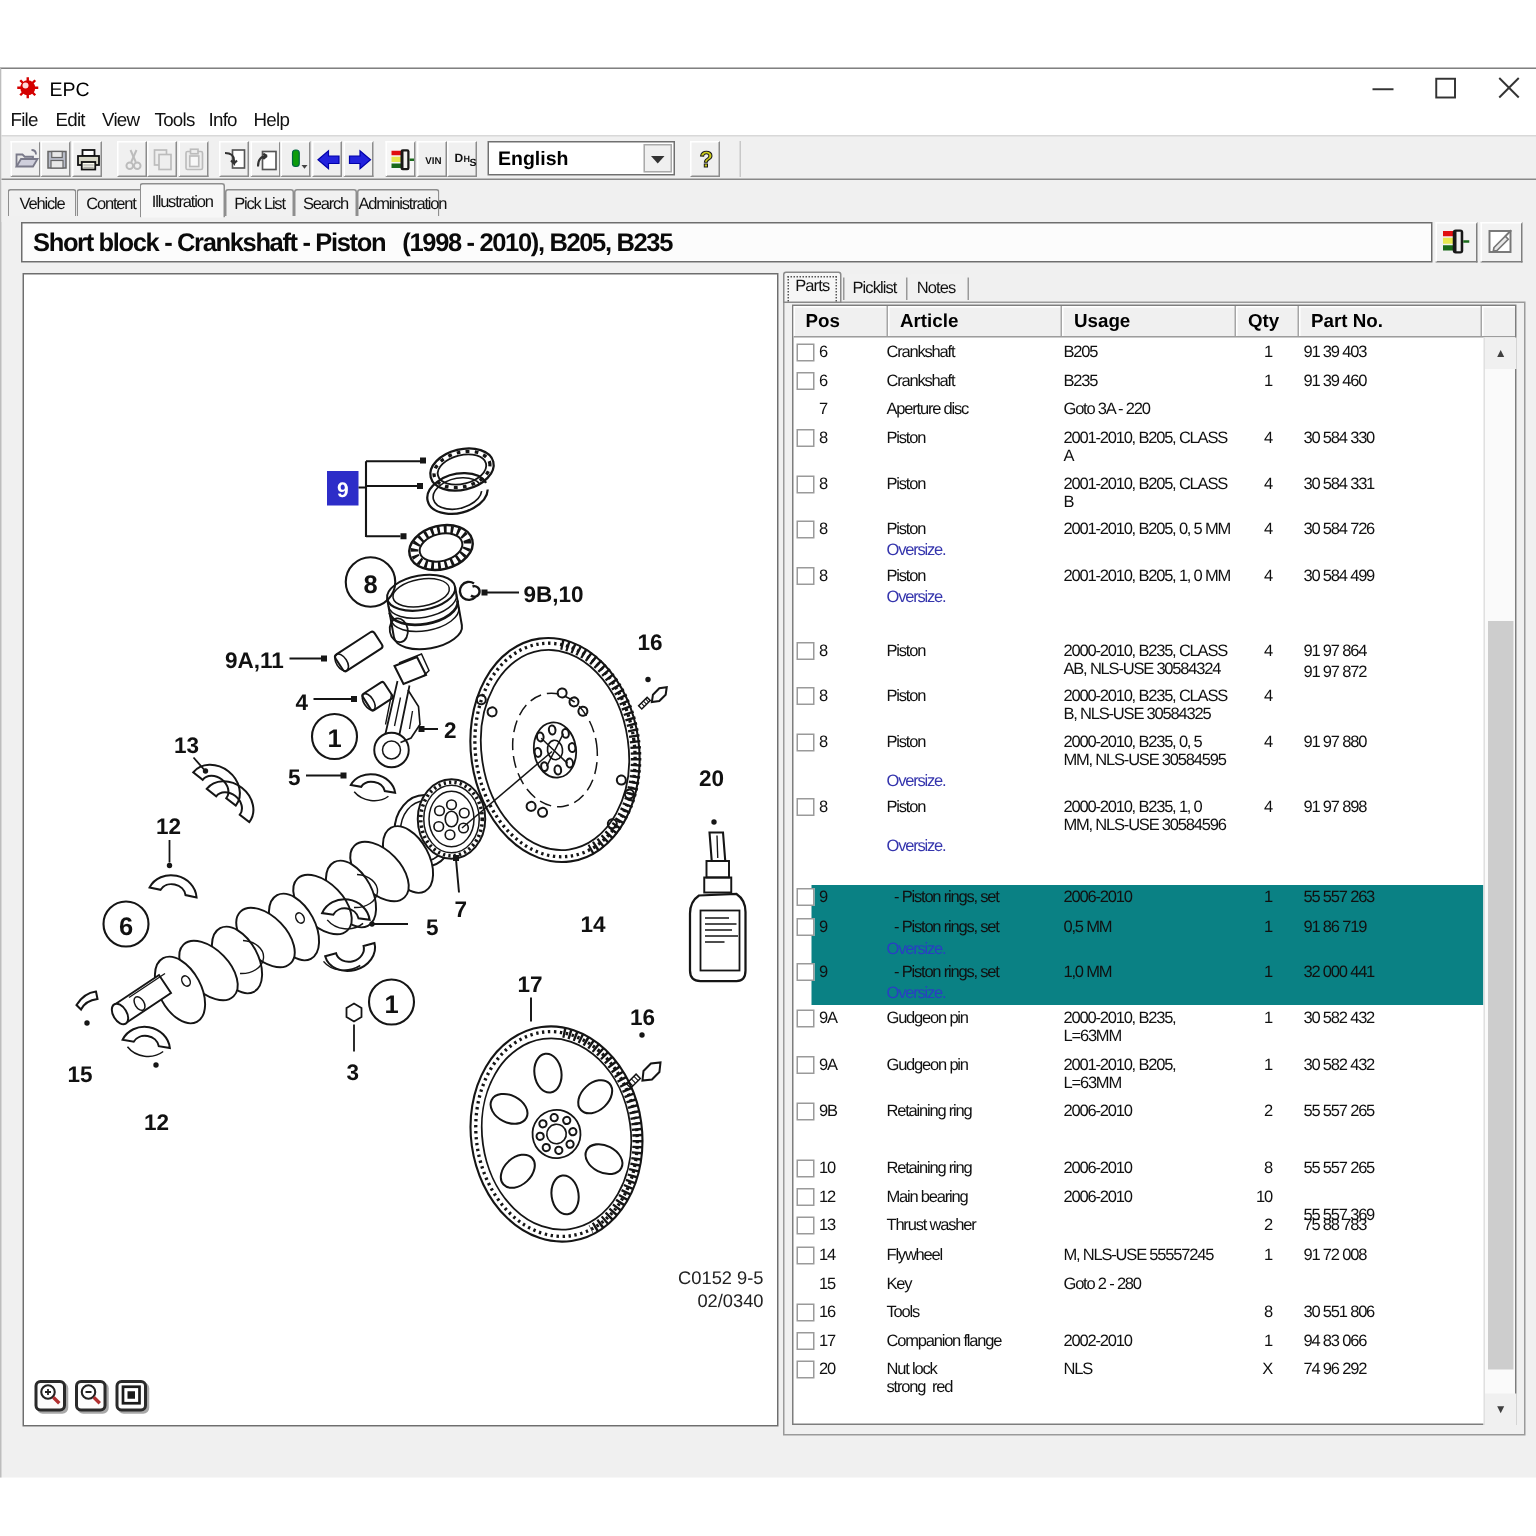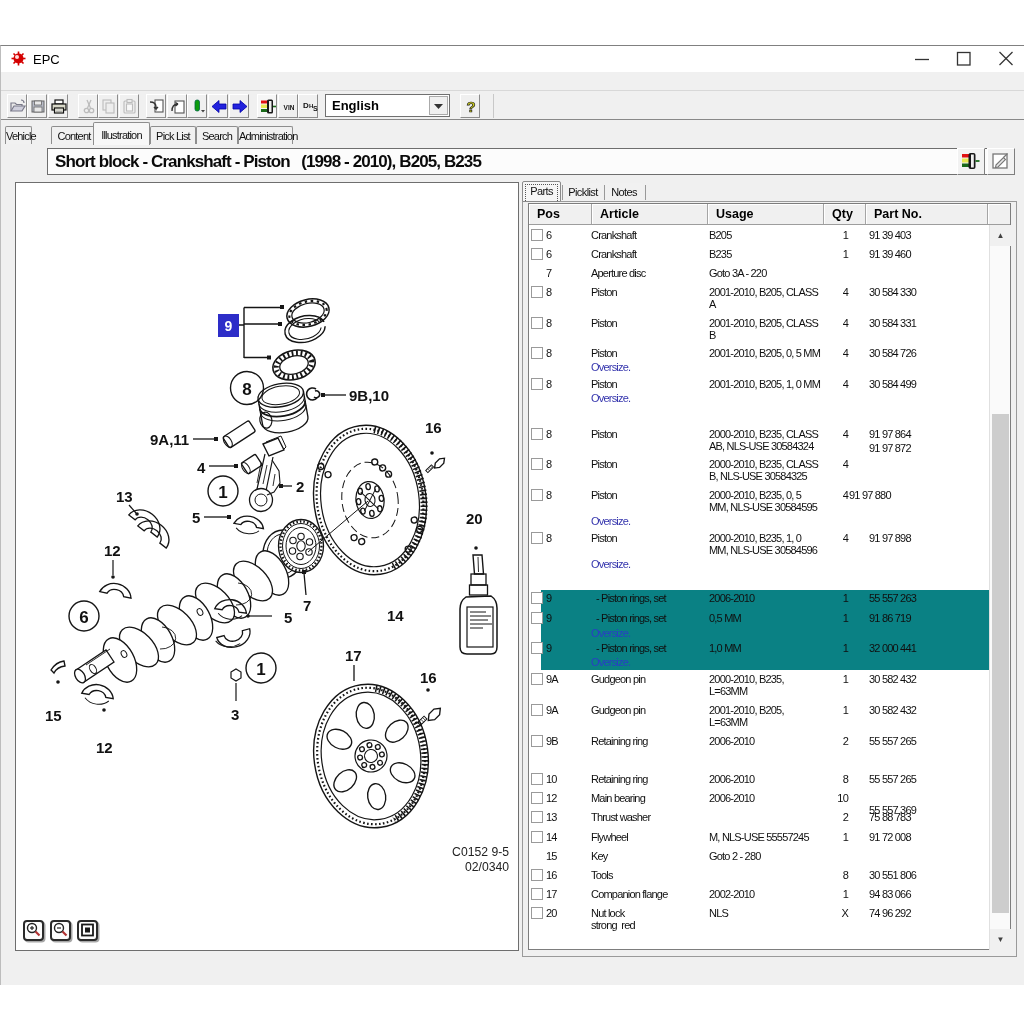--- a/index.html
+++ b/index.html
@@ -15,21 +15,21 @@
 
 #toolbar { position:absolute; left:0; top:44px; width:100%; height:31px; background:#f0f0f0; border-top:1px solid #d8d8d8; }
 .tbtn { position:absolute; top:3px; width:20px; height:24px; background:#f0f0f0; border:1px solid #f0f0f0; }
 .tbtn.raised { border-top:1px solid #ffffff; border-left:1px solid #ffffff; border-right:1px solid #8c8c8c; border-bottom:1px solid #8c8c8c; }
 .tbtn svg { position:absolute; left:1px; top:3px; }
 
 #tabstrip { position:absolute; left:0; top:73px; width:100%; height:29px; background:#f0f0f0; border-top:1px solid #888888; }
 .tab { position:absolute; top:6px; height:18px; background:#f1f1f1; border:1px solid #8e8e8e; border-bottom:none; border-radius:2px 2px 0 0; font-size:11px; letter-spacing:-0.8px; color:#111; text-align:center; padding-top:3px; }
 .tab.active { top:2px; height:23px; background:#f7f7f7; z-index:5; padding-top:6px; }
 
-#header { position:absolute; left:13px; top:102px; width:941px; height:27px; background:#fcfcfc; border:1px solid #6e6e6e;margin-left:33px; }
+#header { position:absolute; left:13px; top:102px; width:941px; height:27px; background:#fcfcfc; border:1px solid #6e6e6e; }
 #header span { position:absolute; left:7px; top:3px; font-weight:bold; font-size:17px; color:#0a0a0a; letter-spacing:-0.9px; }
 .hbtn { position:absolute; top:102px; width:28px; height:27px; background:#f2f2f2; border-top:1px solid #ffffff; border-left:1px solid #ffffff; border-right:1.5px solid #7e7e7e; border-bottom:1.5px solid #7e7e7e; }
 
 #leftpanel { position:absolute; left:14px; top:136px; width:504px; height:769px; background:#ffffff; border:1.5px solid #6e6e6e; }
 #rightpanel { position:absolute; left:521px; top:155px; width:495px; height:756px; background:#f0f0f0; border:1px solid #9a9a9a; }
 .ptab { position:absolute; height:19px; background:#f1f1f1; font-size:11px; letter-spacing:-0.6px; color:#111; text-align:center; padding-top:3px; border-radius:2px 2px 0 0; }
 
 #tablebox { position:absolute; left:527px; top:157px; width:483px; height:747px; background:#ffffff; border:1px solid #7d7d7d; }
 #thead { position:absolute; left:0; top:0; width:481px; height:21px; background:#f0f0f0; border-bottom:1px solid #9d9d9d; }
 .hcell { position:absolute; top:0; height:20px; border-right:1px solid #a5a5a5; box-shadow:inset 1px 1px 0 #ffffff; font-weight:bold; font-size:12.5px; color:#000; padding:3px 0 0 8px; }
@@ -69,20 +69,28 @@
       </svg>
     <svg class="abs" style="left:955px;top:0" width="16" height="26">
         <rect x="1.5" y="6.5" width="12.5" height="12.5" fill="none" stroke="#333" stroke-width="1.3"></rect>
       </svg>
     <svg class="abs" style="left:997px;top:0" width="16" height="26">
         <line x1="1.5" y1="6" x2="14.5" y2="19" stroke="#333" stroke-width="1.3"></line>
         <line x1="14.5" y1="6" x2="1.5" y2="19" stroke="#333" stroke-width="1.3"></line>
       </svg>
   </div>
 
+  <div id="menubar">
+    <span style="left:6px">File</span>
+    <span style="left:36px">Edit</span>
+    <span style="left:67px">View</span>
+    <span style="left:102px">Tools</span>
+    <span style="left:138px">Info</span>
+    <span style="left:168px">Help</span>
+  </div>
 
   <div id="toolbar">
     <div class="tbtn raised" style="left:6px">
         <svg width="18" height="17" viewBox="0 0 18 17">
           <path d="M2 13 L2 5 L6 5 L7.5 6.5 L13 6.5 L13 8" fill="#e8e8e8" stroke="#7a7a8a" stroke-width="1.2"></path>
           <path d="M2 13 L5 8 L16 8 L13 13 Z" fill="#cfcfdc" stroke="#7a7a8a" stroke-width="1.2"></path>
           <path d="M12 2 q3 0 3 3" fill="none" stroke="#7a7a8a" stroke-width="1.2"></path>
         </svg>
       </div>
     <div class="tbtn raised" style="left:26px">
@@ -188,21 +196,21 @@
     </div>
     <div class="tbtn raised" style="left:459px">
         <svg width="18" height="17" viewBox="0 0 18 17">
           <text x="9" y="13.5" font-size="15" font-weight="bold" text-anchor="middle" fill="#cdcd1a" stroke="#1a1a1a" stroke-width="0.7" font-family="Liberation Serif">?</text>
         </svg>
       </div>
     <div class="abs" style="left:492px;top:3px;width:1px;height:24px;background:#c8c8c8"></div>
   </div>
 
   <div id="tabstrip">
-    <div class="tab" style="left:4px;width:27px">Vehicle</div>
+    <div class="tab" style="left:4px;width:46px">Vehicle</div>
     <div class="tab" style="left:50px;width:46px">Content</div>
     <div class="tab active" style="left:92px;width:57px">Illustration</div>
     <div class="tab" style="left:149px;width:46px">Pick List</div>
     <div class="tab" style="left:195px;width:42px">Search</div>
     <div class="tab" style="left:237px;width:55px">Administration</div>
   </div>
 
   <div id="header">
       <span>Short block - Crankshaft - Piston&nbsp;&nbsp;&nbsp;(1998 - 2010), B205, B235</span>
     </div>
@@ -578,21 +586,21 @@
         <div class="row" style="left:180px;top:254px">2000-2010, B235, CLASS
 B, NLS-USE 30584325</div>
         <div class="row" style="left:289px;top:254px;width:30px;text-align:right">4</div>
         <div class="row" style="left:340px;top:238px">91 97 872</div>
     <div class="cb" style="left:2px;top:285px"></div>
         <div class="row" style="left:17px;top:285px">8</div>
         <div class="row" style="left:62px;top:285px">Piston</div>
         <div class="row" style="left:180px;top:285px">2000-2010, B235, 0, 5
 MM, NLS-USE 30584595</div>
         <div class="row" style="left:289px;top:285px;width:30px;text-align:right">4</div>
-        <div class="row" style="left:320px;top:285px">91 97 880</div>
+        <div class="row" style="left:340px;top:285px">91 97 880</div>
     <div class="row ov" style="left:62px;top:311px">Oversize.</div>
     <div class="cb" style="left:2px;top:328px"></div>
         <div class="row" style="left:17px;top:328px">8</div>
         <div class="row" style="left:62px;top:328px">Piston</div>
         <div class="row" style="left:180px;top:328px">2000-2010, B235, 1, 0
 MM, NLS-USE 30584596</div>
         <div class="row" style="left:289px;top:328px;width:30px;text-align:right">4</div>
         <div class="row" style="left:340px;top:328px">91 97 898</div>
     <div class="row ov" style="left:62px;top:354px">Oversize.</div>
     <div class="cb" style="left:2px;top:388px"></div>

